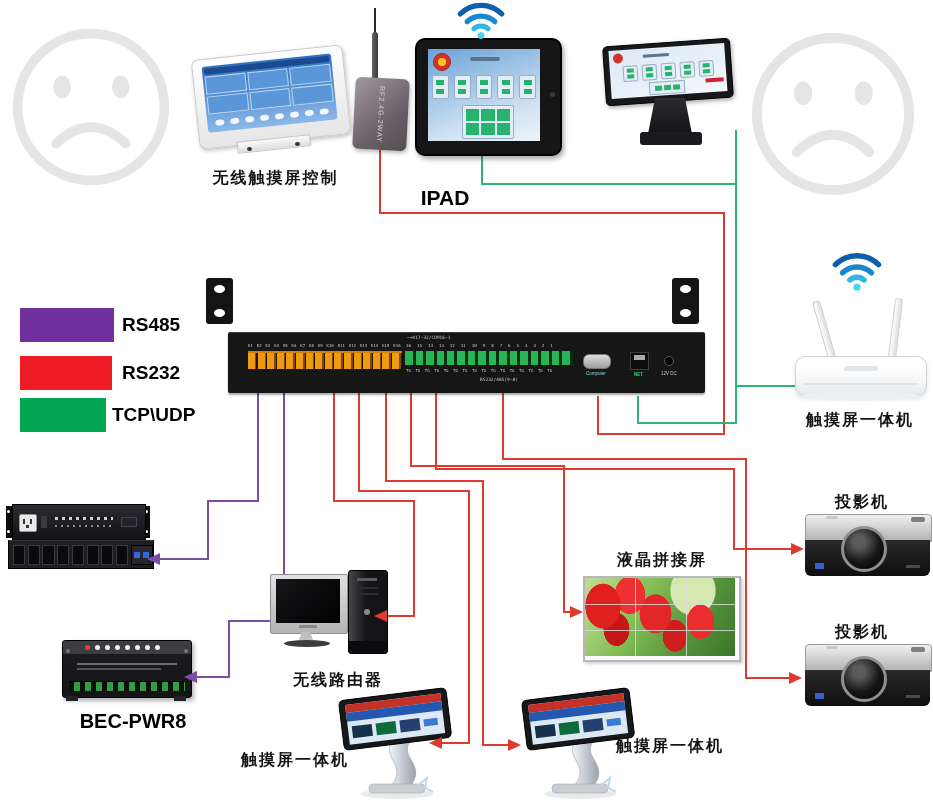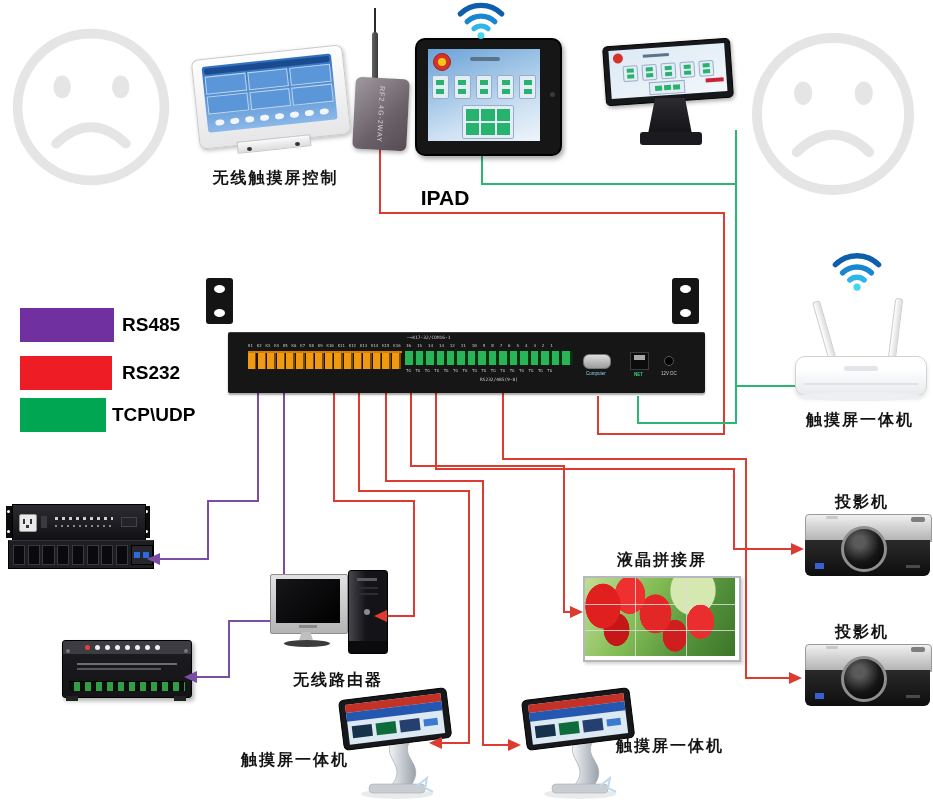--- a/index.html
+++ b/index.html
@@ -376,20 +376,21 @@
       <div class="abs" style="left:14px;top:22px;width:100px;height:2px;background:#6d6d74"></div>
       <div class="abs" style="left:14px;top:27px;width:84px;height:2px;background:#55555c"></div>
       <div class="abs" style="left:6px;top:40px;width:116px;height:9px;border-top:1px solid #000;
            background:repeating-linear-gradient(90deg,#0d0d0d 0 5px,#2f9e44 5px 11px)"></div>
       <i class="abs" style="left:3px;top:8px;width:4px;height:4px;border-radius:50%;background:#777"></i>
       <i class="abs" style="right:3px;top:8px;width:4px;height:4px;border-radius:50%;background:#777"></i>
     </div>
     <i class="abs" style="left:4px;top:56px;width:12px;height:5px;background:#222"></i>
     <i class="abs" style="left:112px;top:56px;width:12px;height:5px;background:#222"></i>
   </div>
+  <div class="lblb" style="left:63px;top:710px;width:140px;font-size:20px">BEC-PWR8</div>
 
   <div class="dev" style="left:268px;top:570px;width:120px;height:88px">
     <div class="abs" style="left:2px;top:4px;width:76px;height:58px;background:linear-gradient(180deg,#e2e2e2,#b4b4b4);
          border:1px solid #8e8e8e;border-radius:2px">
       <div class="abs" style="left:5px;top:4px;width:64px;height:44px;background:linear-gradient(135deg,#16161a,#000)"></div>
       <div class="abs" style="left:28px;top:50px;width:18px;height:3px;background:#888"></div>
     </div>
     <div class="abs" style="left:31px;top:62px;width:14px;height:8px;background:#bfbfbf;clip-path:polygon(20% 0,80% 0,100% 100%,0 100%)"></div>
     <div class="abs" style="left:16px;top:70px;width:46px;height:7px;background:#3c3c3c;border-radius:50%"></div>
     <div class="abs" style="left:80px;top:0;width:38px;height:82px;border-radius:3px;border:1px solid #000;

